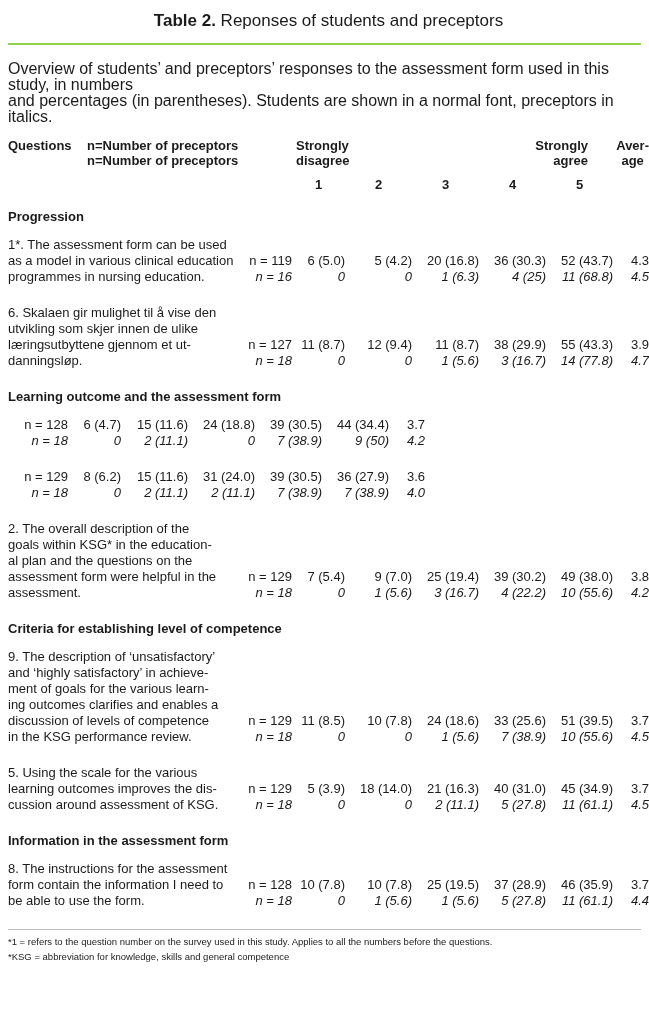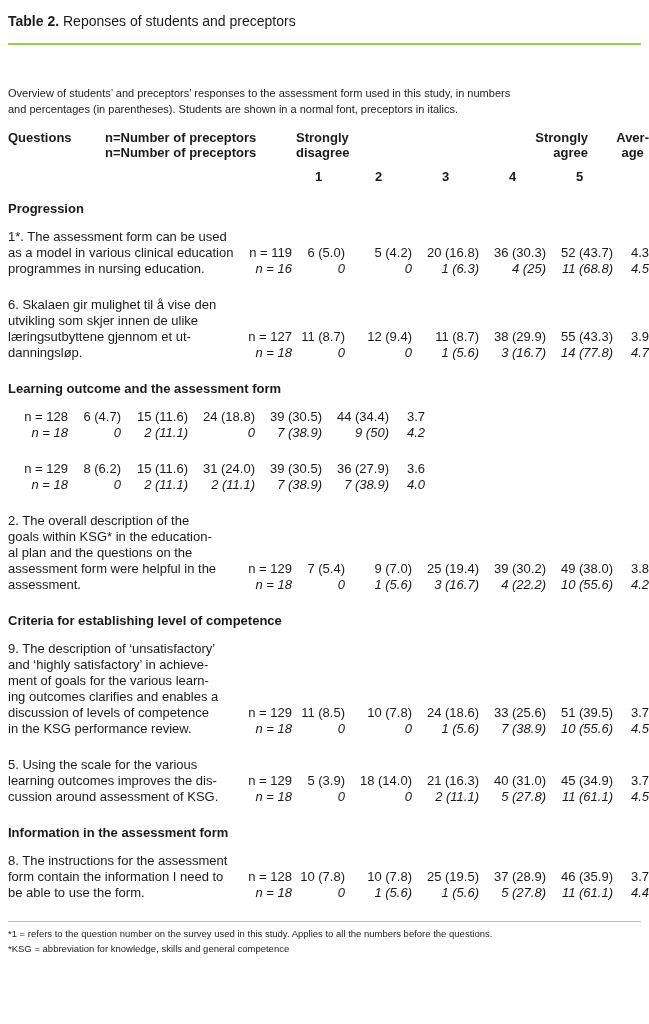--- a/index.html
+++ b/index.html
@@ -7,33 +7,33 @@
   body {
     background: #ffffff;
     color: #1b1b1b;
     font-family: "Liberation Sans", "DejaVu Sans", sans-serif;
     font-size: 13px;
     line-height: 16px;
     overflow: hidden;
   }
   .page { padding: 12px 0 0 8px; width: 649px; }
 
-  .title { font-size: 14px; line-height: 18px; font-weight: normal; margin-bottom: 13px; }
+  .title { font-size: 17px; line-height: 18px; font-weight: normal; margin-bottom: 13px; text-align: center; }
   .title .tnum { font-weight: bold; }
 
   .rule-green { border: none; border-top: 2.5px solid #92d050; width: 633px; }
   .rule-gray  { border: none; border-top: 1px solid #bdbdbd; width: 633px; margin-top: 9px; }
 
-  .intro { margin-top: 40px; white-space: pre-line; font-size: 11px; line-height: 16px; }
+  .intro { margin-top: 16px; white-space: pre-line; font-size: 16px; line-height: 16px; }
 
   
   .thead { position: relative; height: 31px; margin-top: 14px; font-weight: bold; }
   .thead span { position: absolute; top: 0; white-space: pre-line; line-height: 14.5px; }
   .h-questions { left: 0; }
-  .h-n   { left: 97px; }
+  .h-n   { left: 79px; }
   .h-sd  { left: 288px; }
   .h-sa  { right: 61px; text-align: right; }
   .h-avg { right: 0;  text-align: center; }
 
   .scale-row {
     display: grid;
     grid-template-columns: 224px 60px 53px 67px 67px 67px 67px 36px;
     margin: 7px 0 16px 0;
     font-weight: bold;
   }

